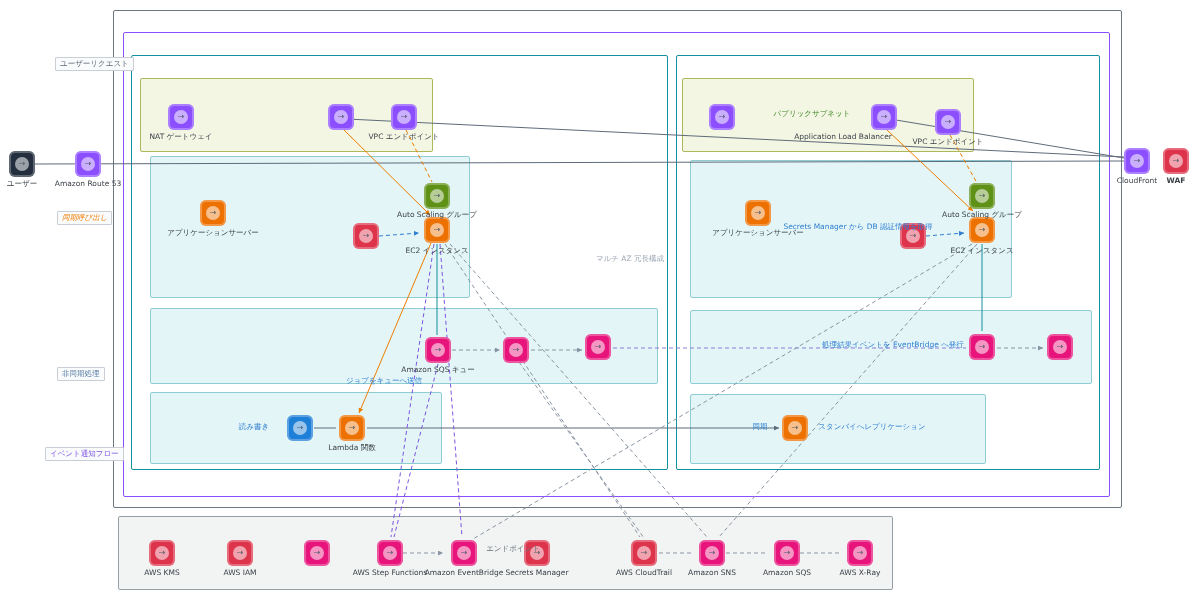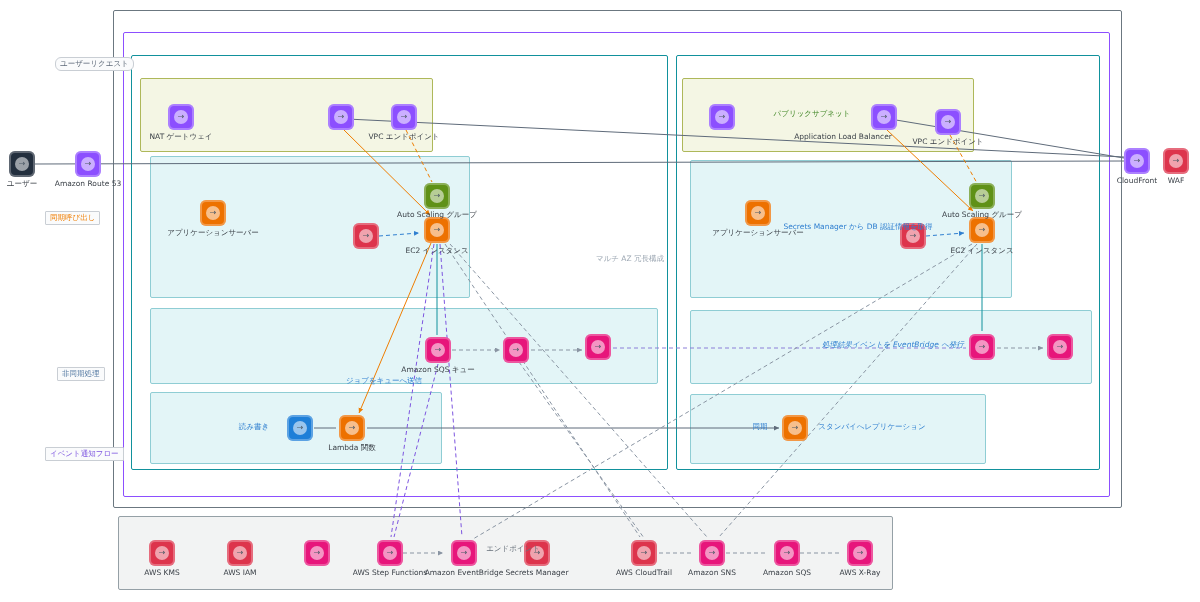--- a/index.html
+++ b/index.html
@@ -113,21 +113,21 @@
       <span class="node-inner">→</span>
     </div>
     <div class="node-label" style="left: 88px; top: 179px;">Amazon Route 53</div>
     <div class="node" style="left: 1124px; top: 148px; background: rgb(140, 79, 255);">
       <span class="node-inner">→</span>
     </div>
     <div class="node-label" style="left: 1137px; top: 176px;">CloudFront</div>
     <div class="node" style="left: 1163px; top: 148px; background: rgb(221, 52, 76);">
       <span class="node-inner">→</span>
     </div>
-    <div class="node-label" style="left: 1176px; top: 176px;">WAF</div>
+    <div class="node-label" style="left: 1176px; top: 176px; font-weight: bold;">WAF</div>
     <div class="node" style="left: 168px; top: 104px; background: rgb(140, 79, 255);">
       <span class="node-inner">→</span>
     </div>
     <div class="node-label" style="left: 181px; top: 132px;">NAT ゲートウェイ</div>
     <div class="node" style="left: 328px; top: 104px; background: rgb(140, 79, 255);">
       <span class="node-inner">→</span>
     </div>
     <div class="node" style="left: 391px; top: 104px; background: rgb(140, 79, 255);">
       <span class="node-inner">→</span>
     </div>
@@ -235,23 +235,23 @@
       <span class="node-inner">→</span>
     </div>
     <div class="node-label" style="left: 787px; top: 568px;">Amazon SQS</div>
     <div class="node" style="left: 847px; top: 540px; background: rgb(231, 21, 123);">
       <span class="node-inner">→</span>
     </div>
     <div class="node-label" style="left: 860px; top: 568px;">AWS X-Ray</div>
     <div class="flow-label" style="left: 812px; top: 109px; color: rgb(63, 134, 36);">パブリックサブネット</div>
     <div class="flow-label" style="left: 858px; top: 222px; color: rgb(47, 127, 208);">Secrets Manager から DB 認証情報を取得</div>
     <div class="flow-label" style="left: 384px; top: 340px; color: rgb(47, 127, 208); margin-top: 36px;">ジョブをキューへ送信</div>
-    <div class="flow-label" style="left: 893px; top: 340px; color: rgb(47, 127, 208); font-style: italic;">処理結果イベントを EventBridge へ発行</div>
+    <div class="flow-label" style="left: 893px; top: 340px; color: rgb(47, 127, 208);">処理結果イベントを EventBridge へ発行</div>
     <div class="flow-label" style="left: 254px; top: 422px; color: rgb(47, 127, 208);">読み書き</div>
     <div class="flow-label" style="left: 760px; top: 422px; color: rgb(47, 127, 208);">同期</div>
     <div class="flow-label" style="left: 872px; top: 422px; color: rgb(47, 127, 208);">スタンバイへレプリケーション</div>
     <div class="flow-label" style="left: 630px; top: 254px; color: rgb(154, 165, 177);">マルチ AZ 冗長構成</div>
     <div class="flow-label" style="left: 513px; top: 544px; color: rgb(106, 115, 125);">エンドポイント</div>
-    <div class="legend" style="left: 55px; top: 57px; color: rgb(95, 107, 122); border-radius: 6px;">ユーザーリクエスト</div>
-    <div class="legend" style="left: 45px; top: 211px; color: rgb(239, 125, 0);">同期呼び出し</div>
+    <div class="legend" style="left: 55px; top: 57px; color: rgb(95, 107, 122);">ユーザーリクエスト</div>
+    <div class="legend" style="left: 57px; top: 211px; color: rgb(239, 125, 0); font-style: italic;">同期呼び出し</div>
     <div class="legend" style="left: 57px; top: 367px; color: rgb(91, 127, 166);">非同期処理</div>
     <div class="legend" style="left: 45px; top: 447px; color: rgb(125, 85, 224);">イベント通知フロー</div>
   </div>
 
 </body></html>

